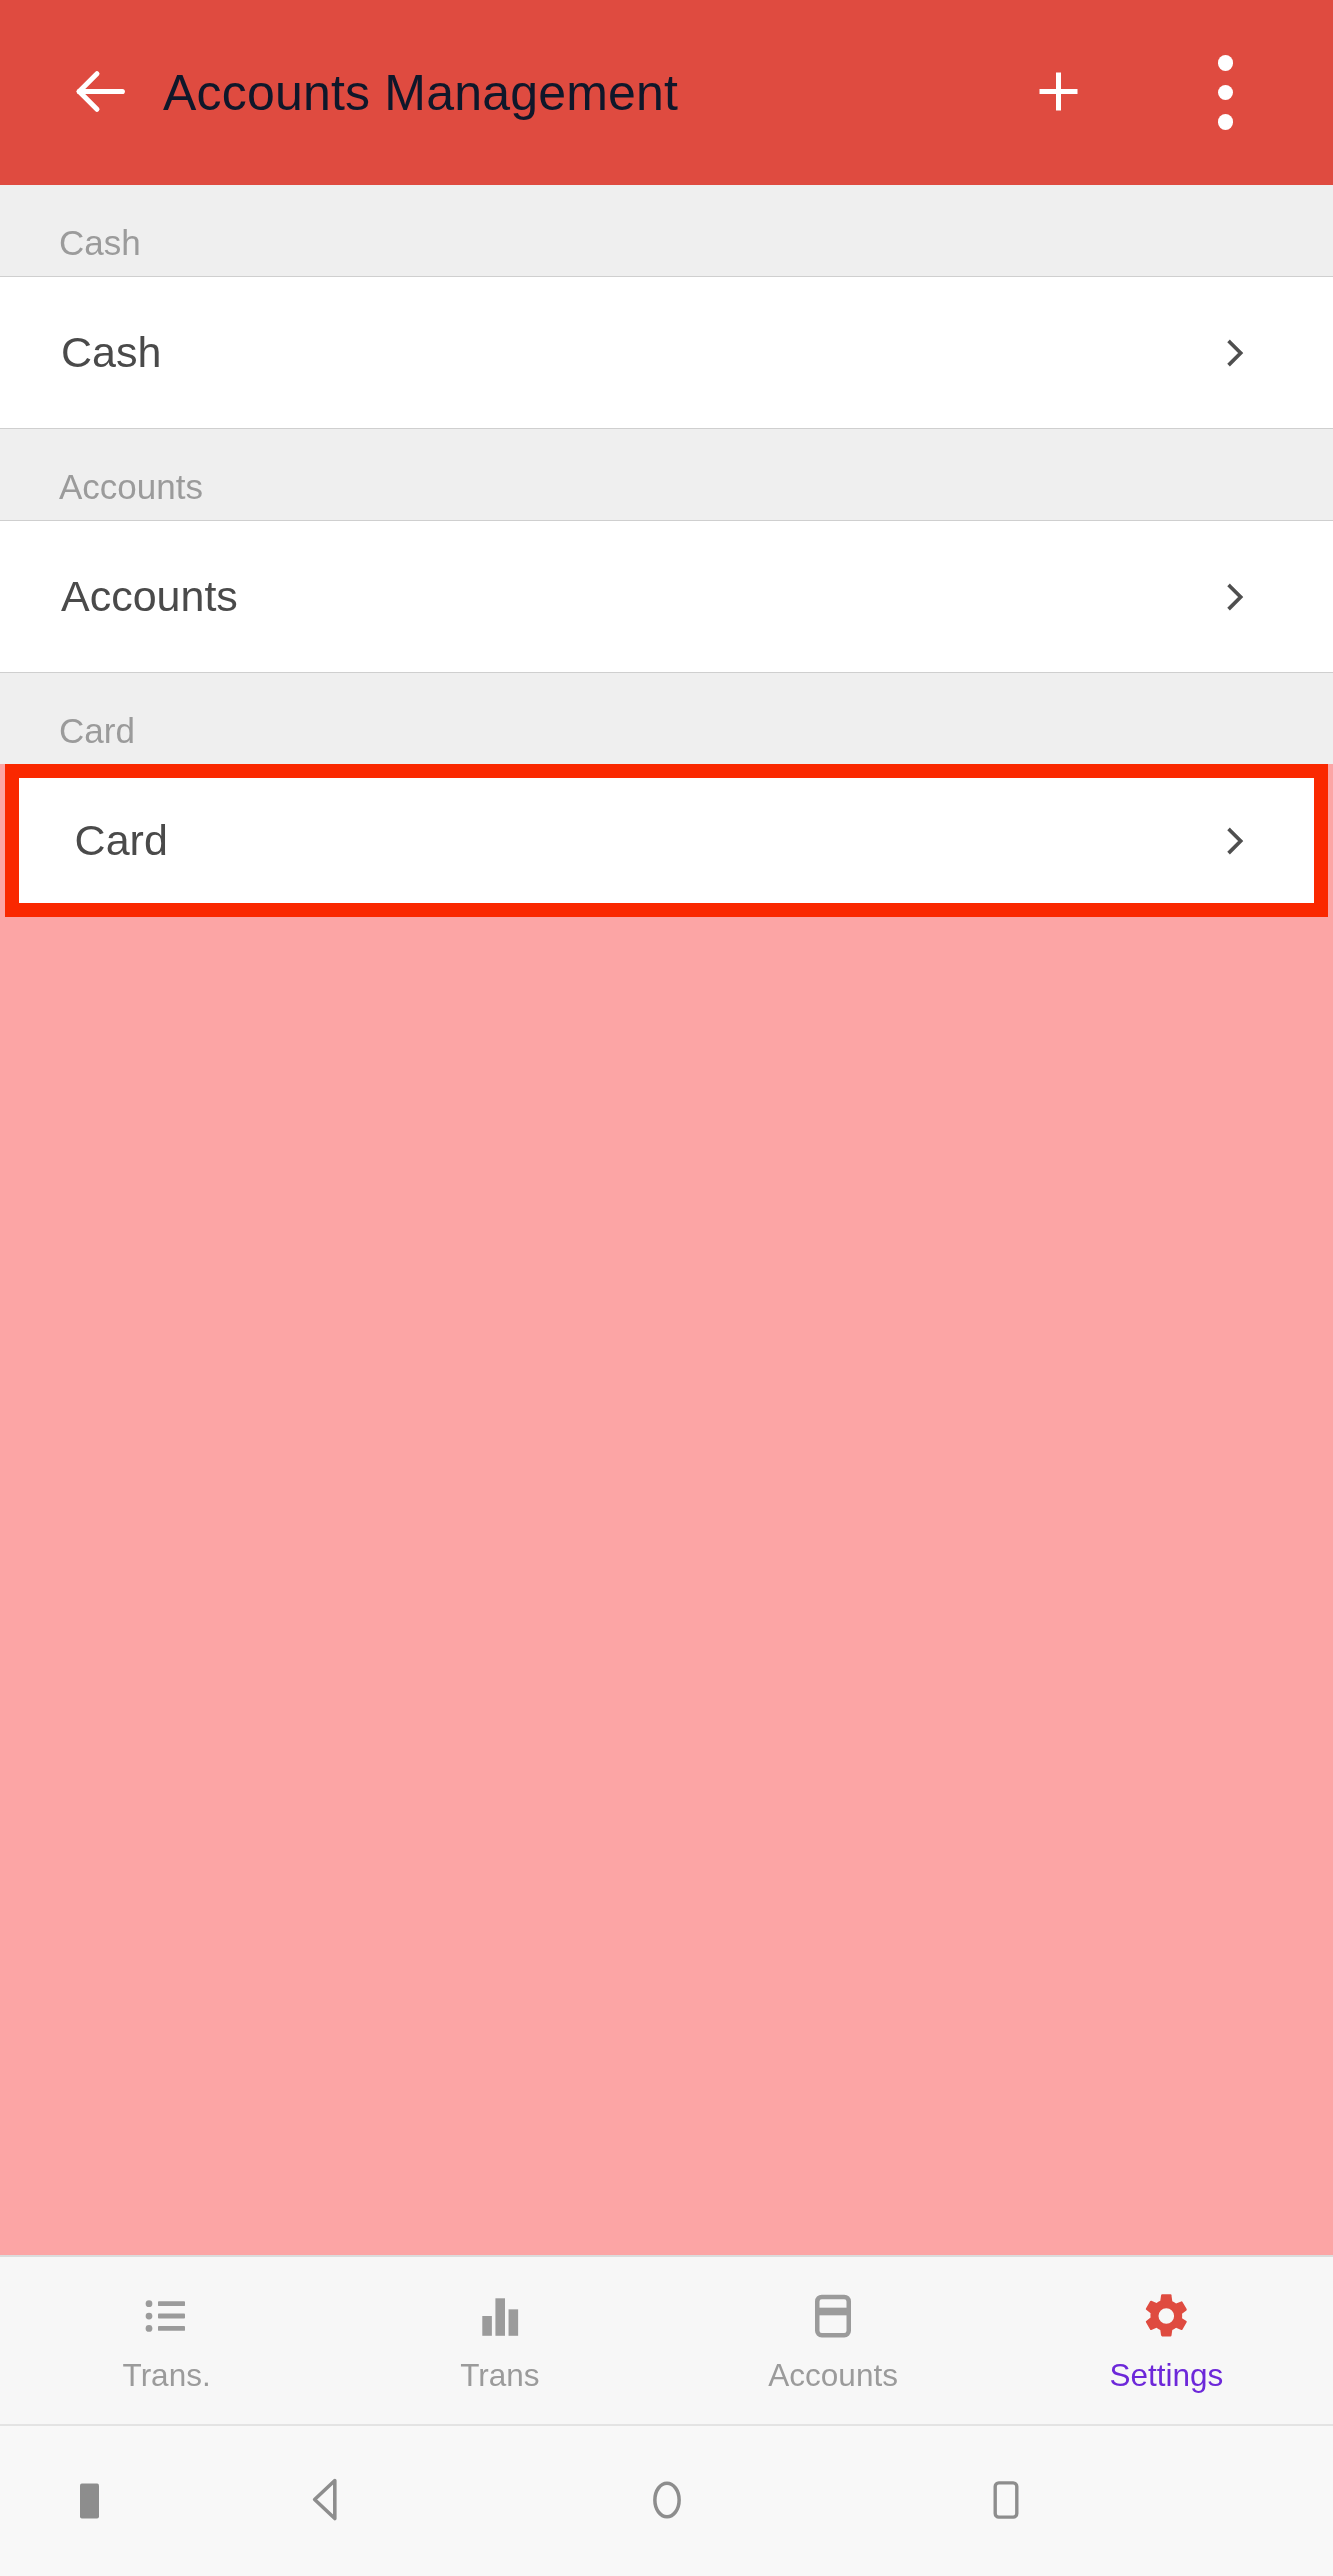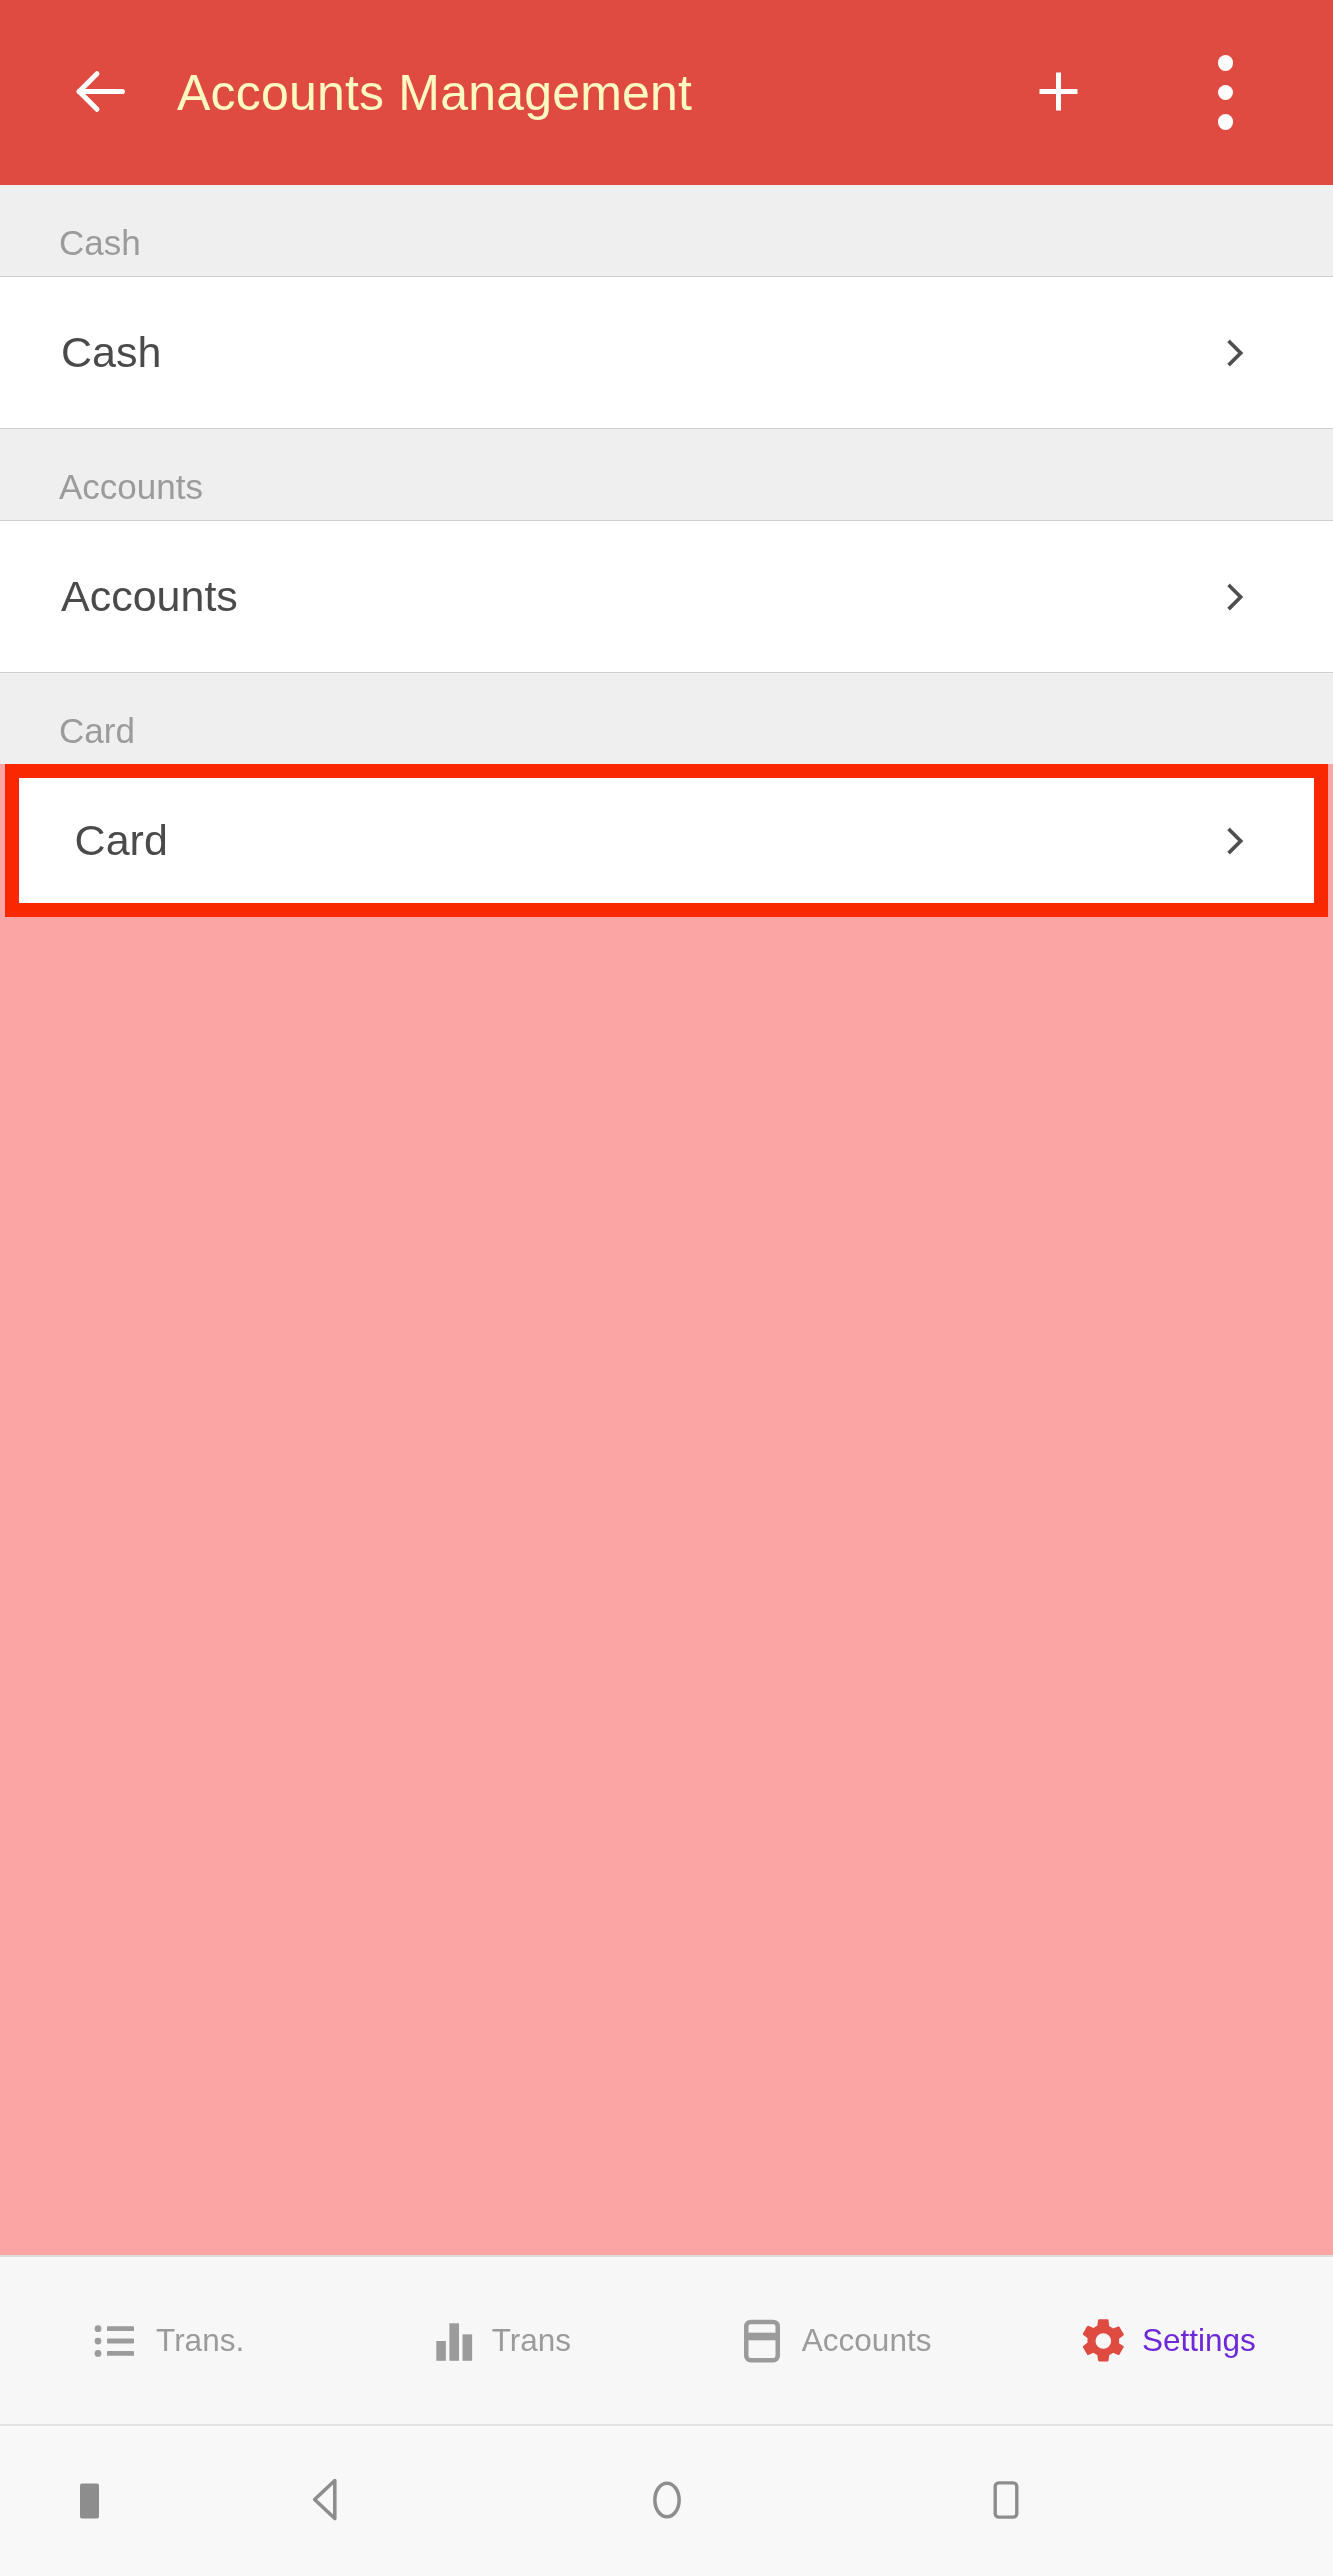--- a/index.html
+++ b/index.html
@@ -31,24 +31,24 @@
   .appbar-back {
     width: 111px;
     height: 111px;
     margin-left: 44px;
     display: flex;
     align-items: center;
     justify-content: center;
     flex: 0 0 auto;
   }
   .appbar-title {
-    color: #fef9c3;
+    color: #0f172a;
     font-size: 50px;
     font-weight: 400;
-    margin-left: 22px;
+    margin-left: 8px;
     white-space: nowrap;
     letter-spacing: 0.2px;
   }
   .appbar-spacer { flex: 1 1 auto; }
   .appbar-action {
     width: 111px;
     height: 111px;
     display: flex;
     align-items: center;
     justify-content: center;
@@ -126,20 +126,21 @@
     background: #f7f7f7;
     border-top: 2.8px solid #dcdcdc;
     border-bottom: 2.8px solid #e3e3e3;
     display: flex;
     align-items: center;
     flex: 0 0 auto;
   }
   .navitem {
     flex: 1 1 0;
     display: flex;
+    flex-direction: column;
     align-items: center;
     justify-content: center;
     gap: 13px;
   }
   .navitem .nav-icon {
     height: 57px;
     display: flex;
     align-items: center;
     justify-content: center;
   }

